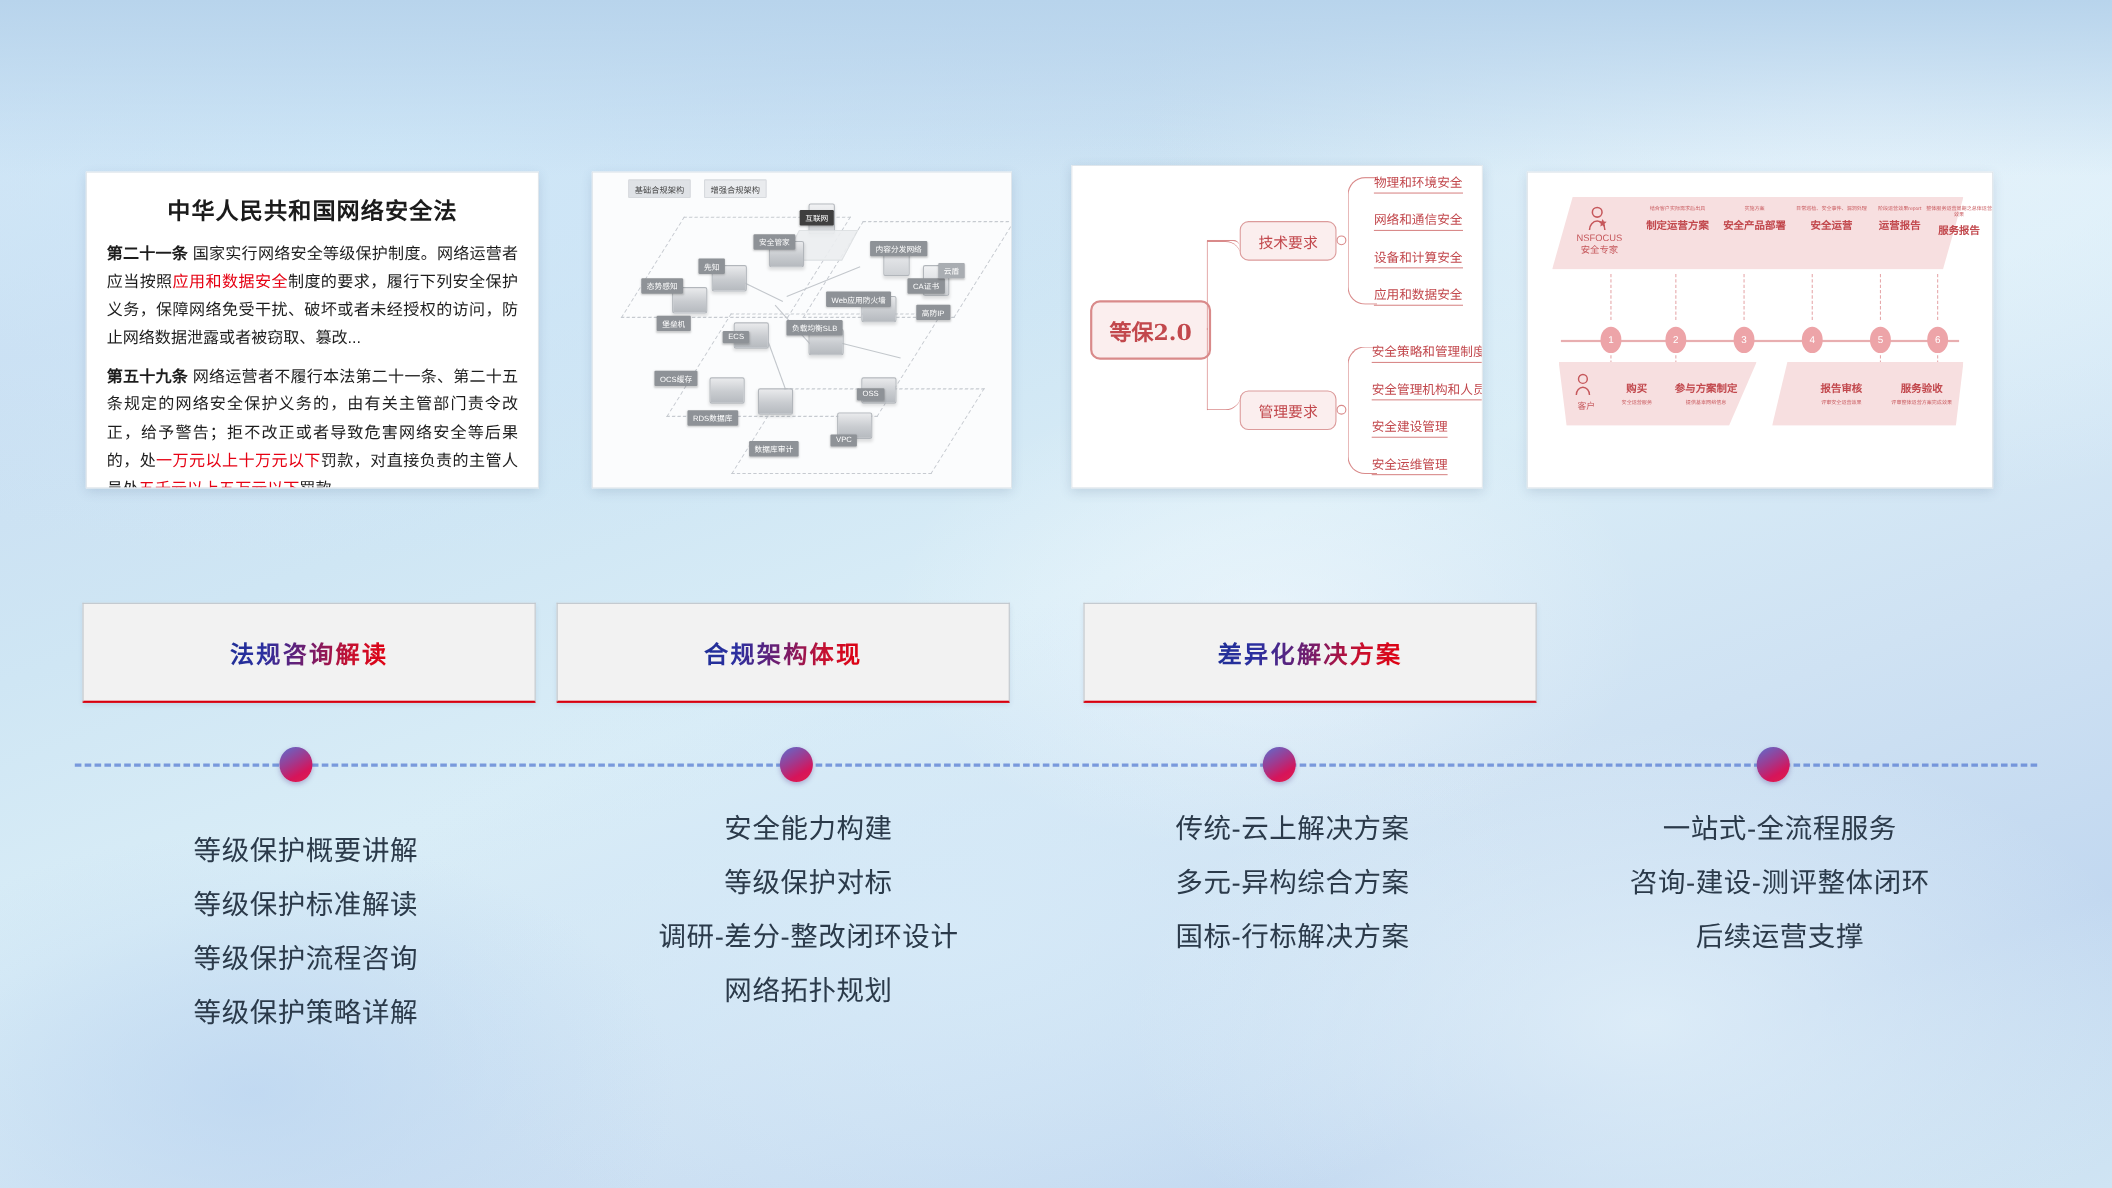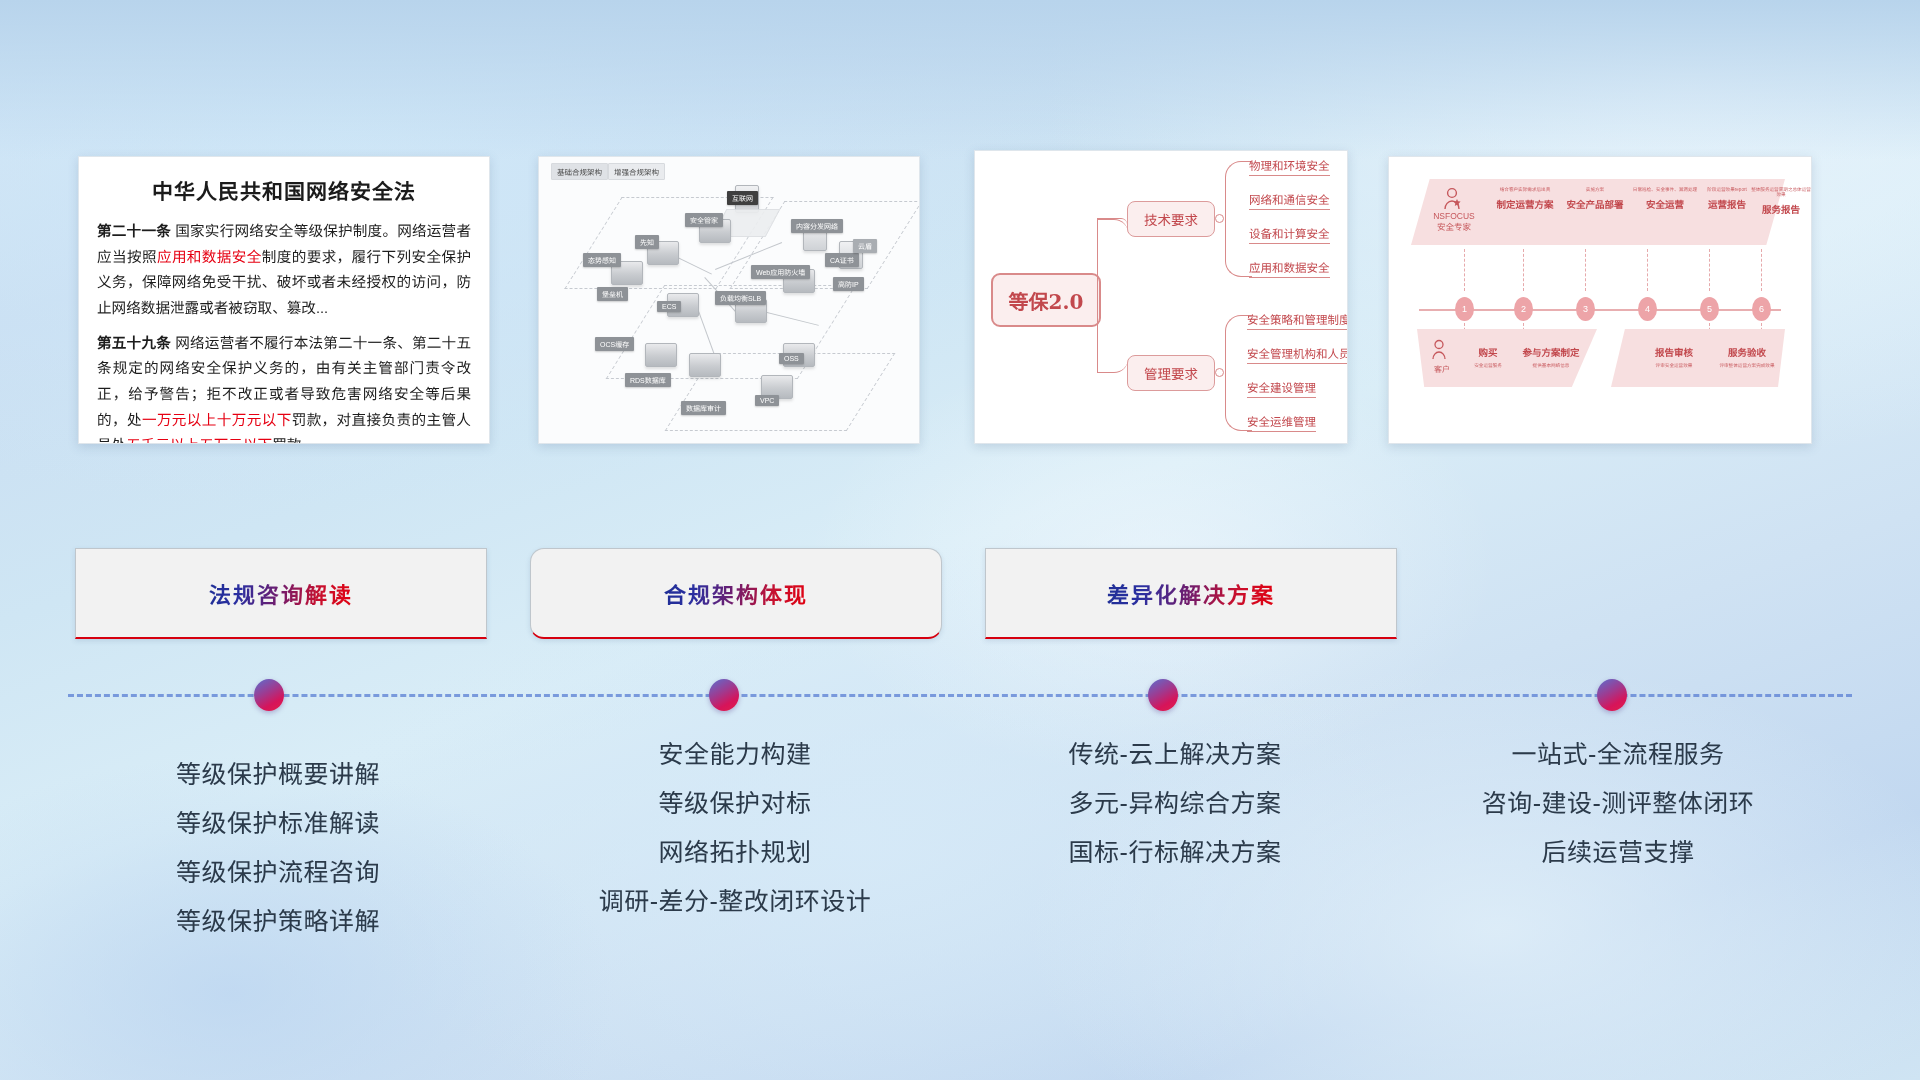--- a/index.html
+++ b/index.html
@@ -58,21 +58,21 @@
   }
   .law-p{
     font-size:14.6px;line-height:1.76;color:#1d1d1d;text-align:justify;
     margin:0 0 9px 0;
   }
   .law-p b{font-weight:700;}
   .hl{color:#e60012;}
 
   
   .arch{position:relative;width:100%;height:100%;background:#fbfcfd;}
-  .arch-tabs{position:absolute;left:12px;top:6px;display:flex;gap:0;}
+  .arch-tabs{position:absolute;left:0;top:6px;display:flex;gap:12px;padding-left:32px;}
   .arch-tab{
     font-size:7.5px;color:#4a4a4a;background:#e9ebee;border:1px solid #d7dade;
     padding:2px 5px;border-radius:1px;white-space:nowrap;
   }
   .arch-tab.active{background:#dfe2e6;}
   .node{
     position:absolute;background:#8e9297;color:#fff;font-size:7px;
     padding:2px 5px;border-radius:1px;white-space:nowrap;
     box-shadow:0 1px 2px rgba(0,0,0,.2);
   }
@@ -165,21 +165,21 @@
     display:flex;align-items:center;justify-content:center;
     pointer-events:auto;
   }
   .title-box span{
     font-size:22px;font-weight:600;letter-spacing:2px;
     background:linear-gradient(100deg,#1f2f96 0%,#2b2fa0 22%,#7a1b67 52%,#c8102e 76%,#e2000f 100%);
     -webkit-background-clip:text;background-clip:text;
     -webkit-text-fill-color:transparent;color:#c8102e;
   }
   .tb-1{left:75px;width:410px;}
-  .tb-2{left:530px;width:410px;border-radius:14px;}
+  .tb-2{left:506px;width:410px;}
   .tb-3{left:985px;width:410px;}
   .tb-4{left:1412px;width:410px;}
 
   
   .tl-line{
     position:absolute;left:68px;top:694px;width:1784px;height:0;
     border-top:3px dashed #5a7fd4;opacity:.75;
   }
   .tl-dot{
     position:absolute;top:679px;width:30px;height:32px;border-radius:50%;
@@ -417,22 +417,22 @@
     <li>等级保护概要讲解</li>
     <li>等级保护标准解读</li>
     <li>等级保护流程咨询</li>
     <li>等级保护策略详解</li>
   </ul>
 </div>
 <div class="list l2">
   <ul>
     <li>安全能力构建</li>
     <li>等级保护对标</li>
+    <li>调研-差分-整改闭环设计</li>
     <li>网络拓扑规划</li>
-    <li>调研-差分-整改闭环设计</li>
   </ul>
 </div>
 <div class="list l3">
   <ul>
     <li>传统-云上解决方案</li>
     <li>多元-异构综合方案</li>
     <li>国标-行标解决方案</li>
   </ul>
 </div>
 <div class="list l4">

